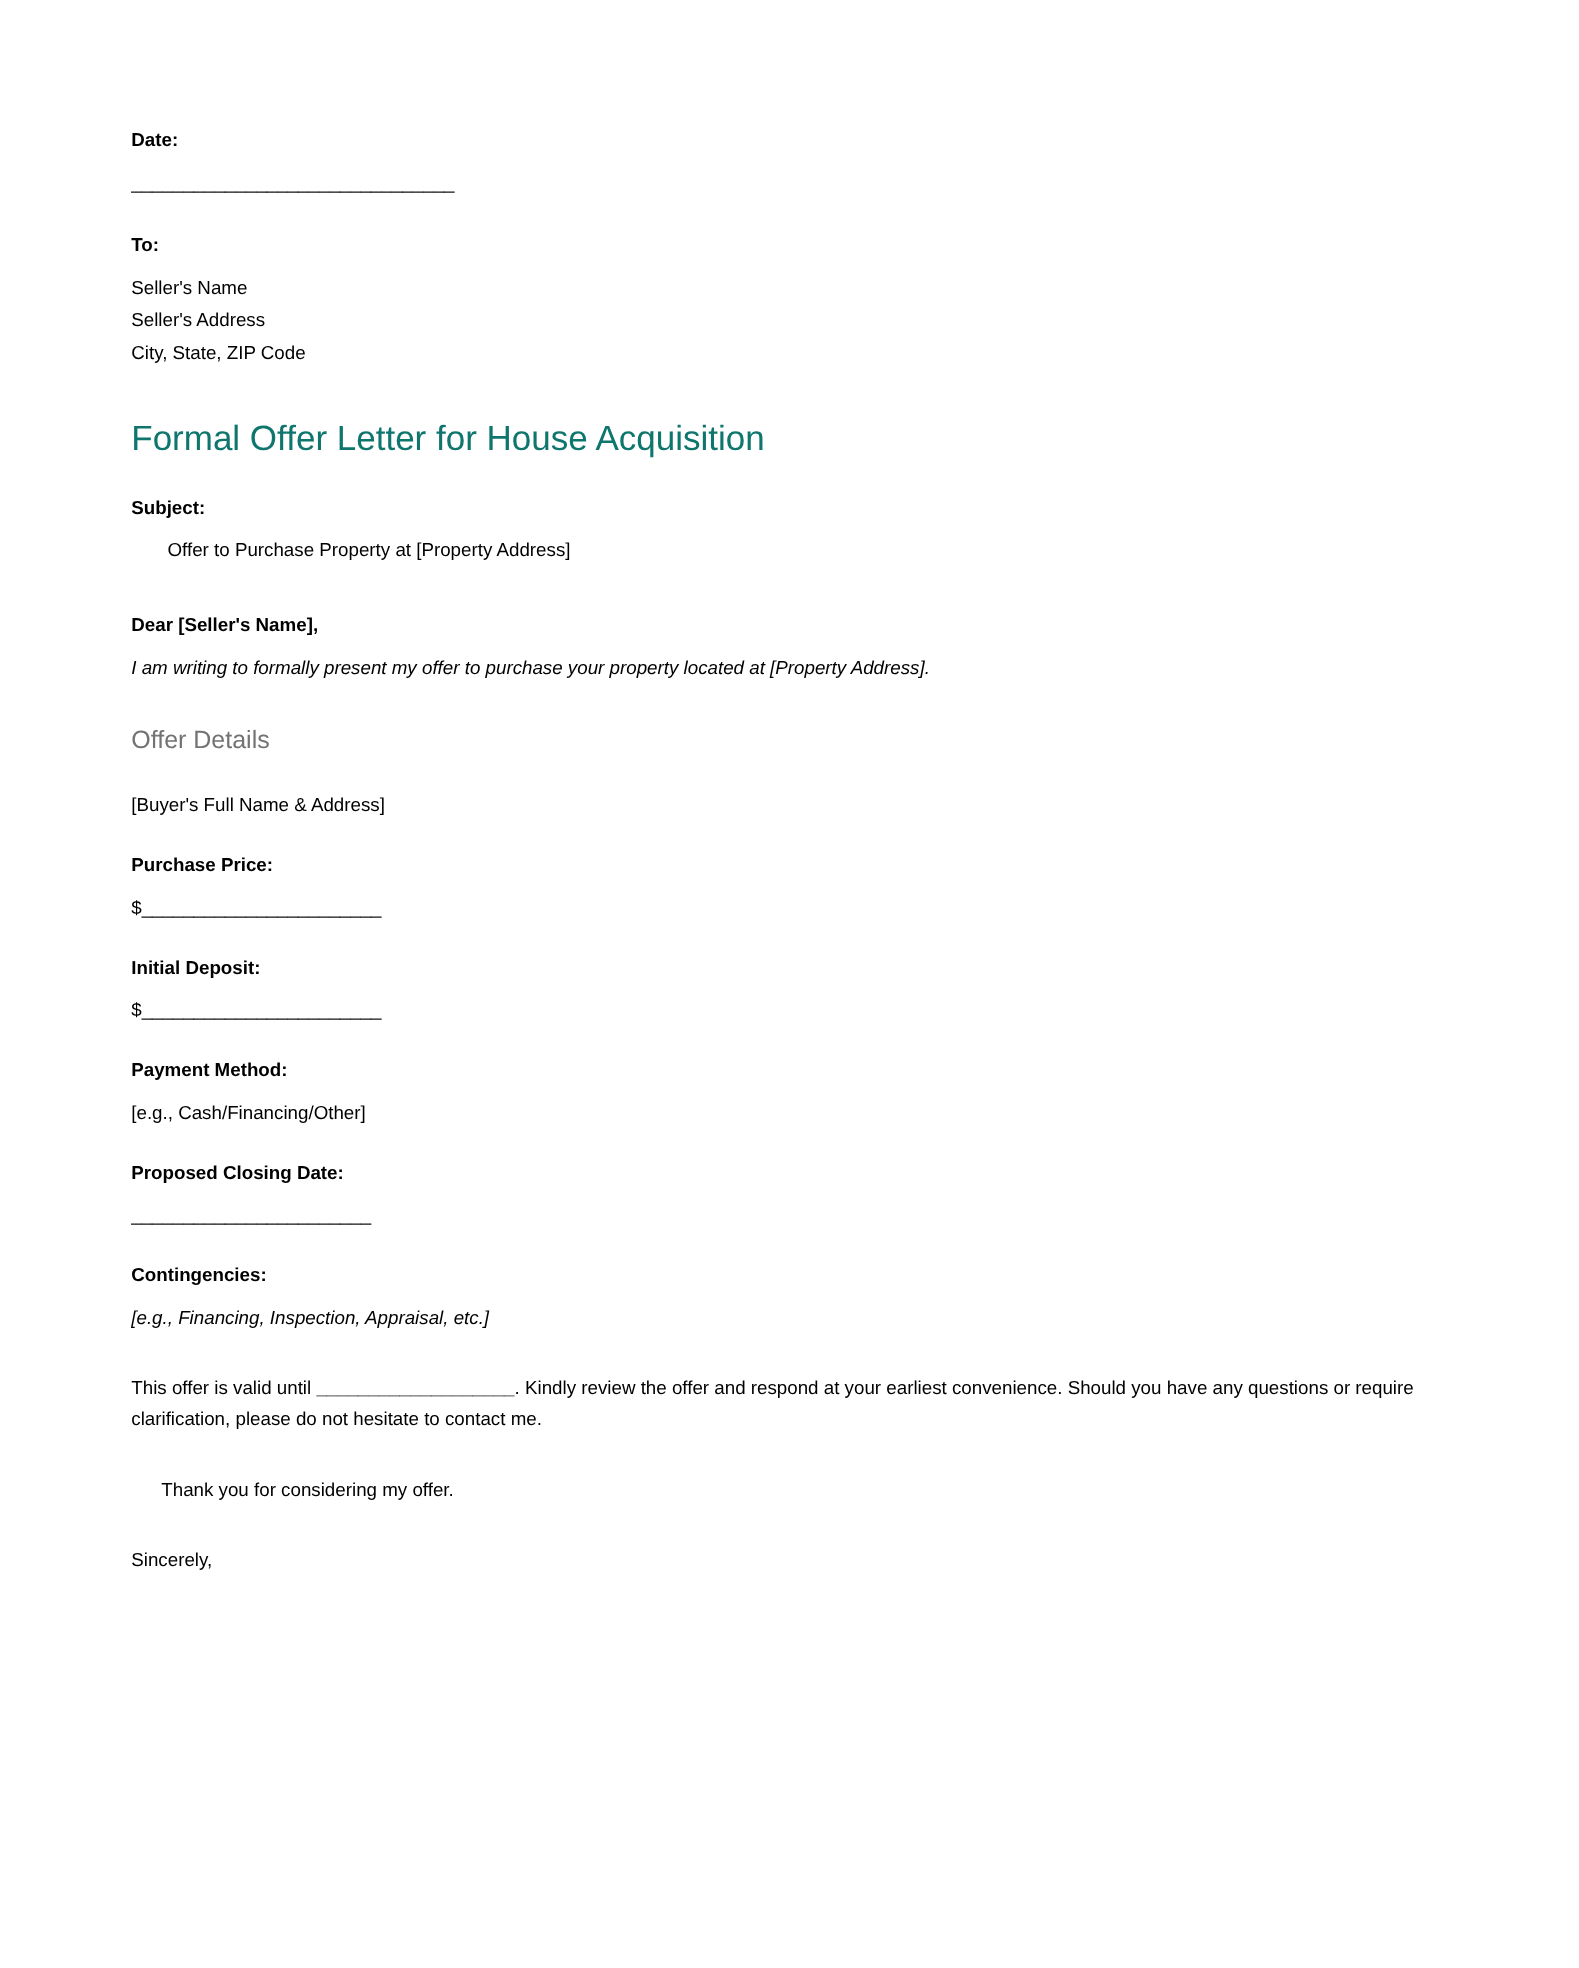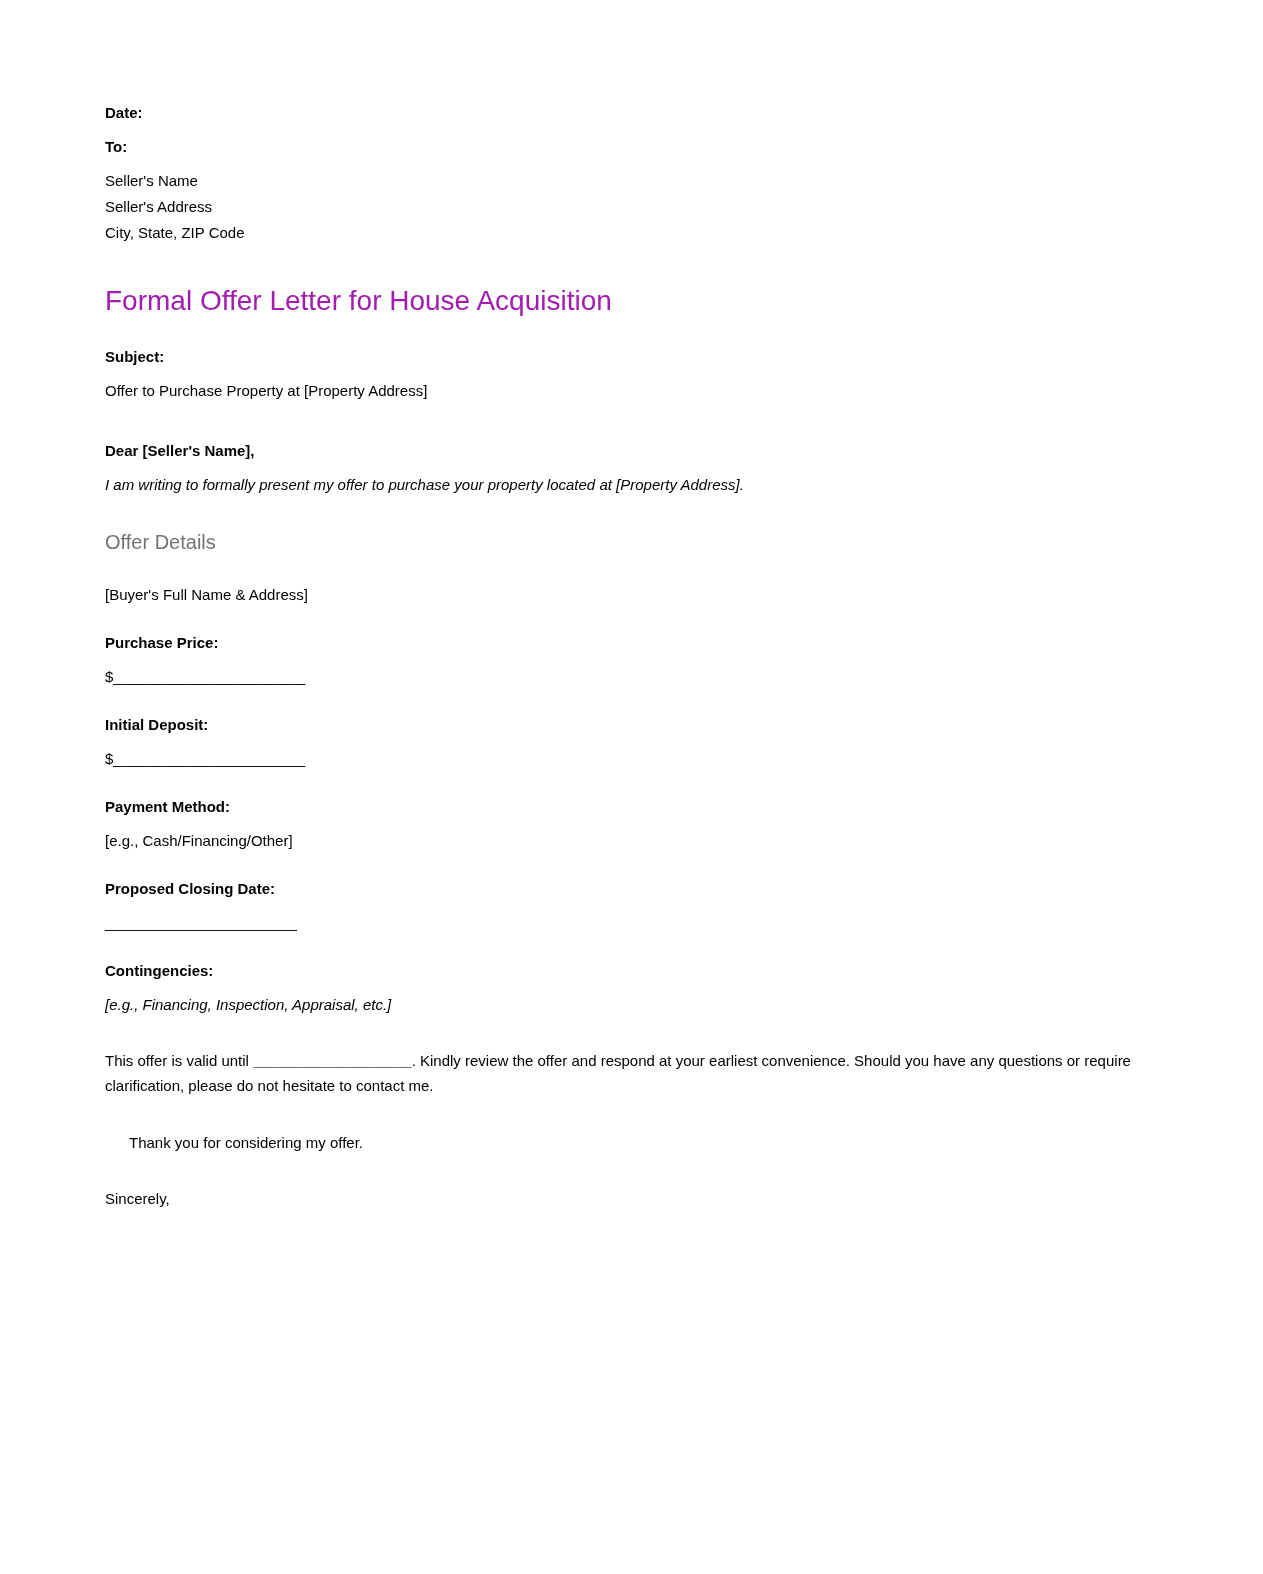--- a/index.html
+++ b/index.html
@@ -27,29 +27,29 @@
     line-height: 25px;
     color: #000000;
   }
   .label {
     font-weight: 700;
     margin-bottom: 9px;
   }
   .mb-sm  { margin-bottom: 23px; }
   .mb-md  { margin-bottom: 25px; }
   .mb-lg  { margin-bottom: 31px; font-style: italic; }
-  .mb-xl  { margin-bottom: 35px; }
+  .mb-xl  { margin-bottom: 35px; margin-left: 29px; }
   .recipient-block { margin-bottom: 36px; }
   .recipient-block p { line-height: 26px; }
   h1.doc-title {
     margin: 0 0 24px 0;
     font-size: 28px;
     line-height: 38px;
     font-weight: 400;
-    color: #a21caf;
+    color: #0f766e;
   }
   h2.section-heading {
     margin: 0 0 26px 0;
     font-size: 20px;
     line-height: 28px;
     font-weight: 400;
     color: #737373;
   }
   .blank {
     letter-spacing: 0;
@@ -60,20 +60,21 @@
   }
   .validity { margin-bottom: 32px; }
   .thanks   { margin-bottom: 31px; margin-left: 24px; }
 </style>
 </head>
 <body>
 
 <div class="page">
 
   <p class="label">Date:</p>
+  <p class="blank mb-md">_______________________________</p>
 
   <p class="label">To:</p>
   <div class="recipient-block">
     <p>Seller's Name</p>
     <p>Seller's Address</p>
     <p>City, State, ZIP Code</p>
   </div>
 
   <h1 class="doc-title">Formal Offer Letter for House Acquisition</h1>
 

